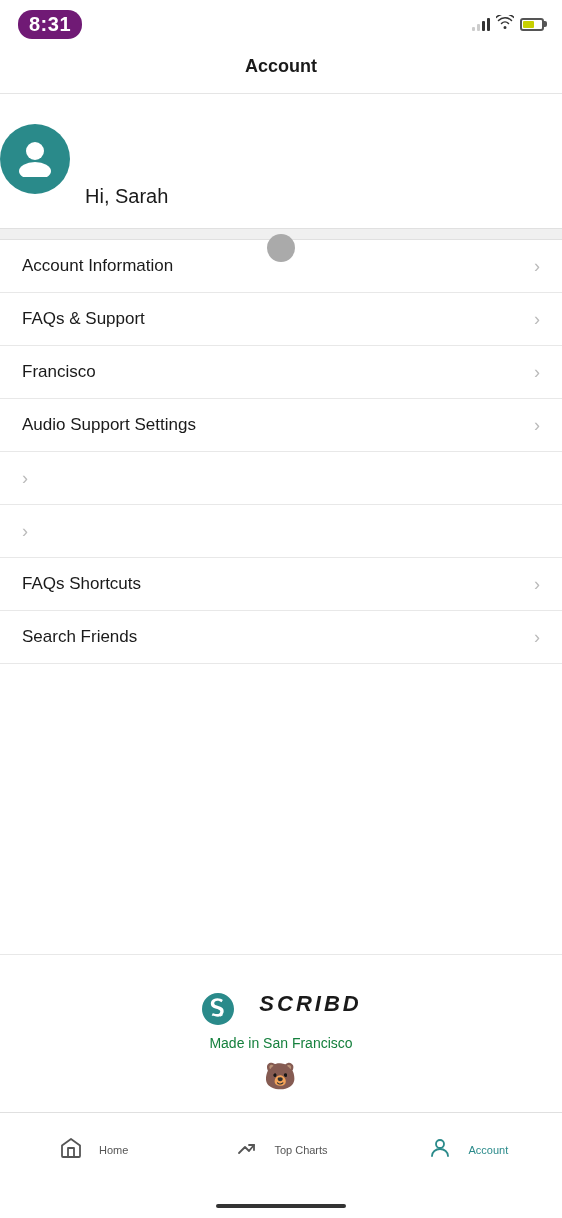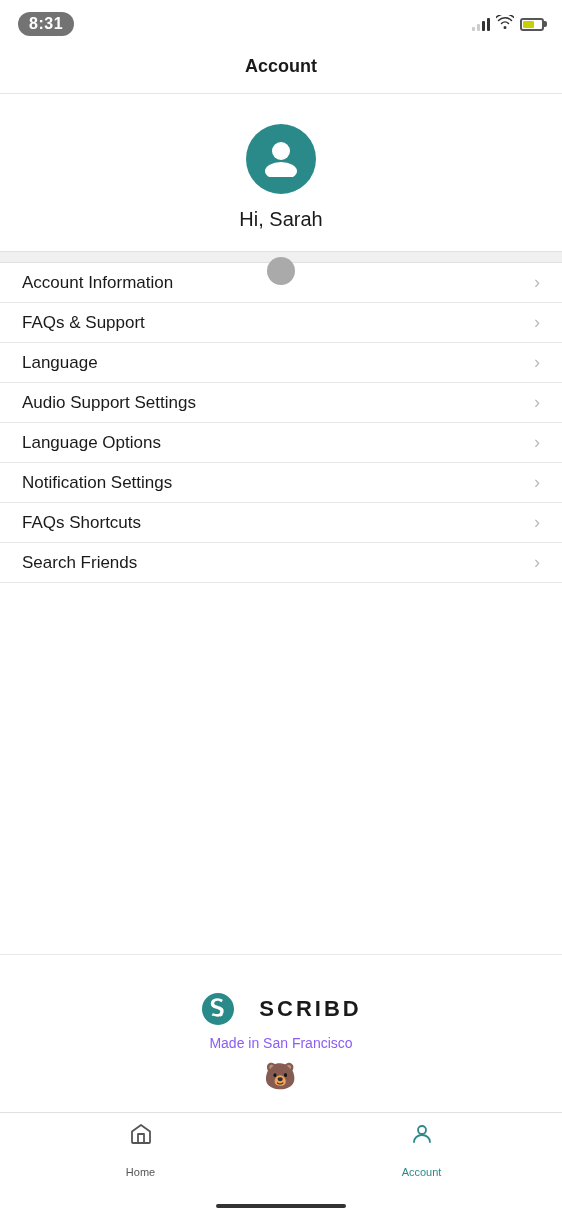--- a/index.html
+++ b/index.html
@@ -16,23 +16,23 @@
 
     
     .status-bar {
       display: flex;
       align-items: center;
       justify-content: space-between;
       padding: 10px 18px 6px 18px;
       height: 44px;
     }
     .status-time {
-      background: #737373;
+      background: #701a75;
       color: #fff;
-      font-size: 16px;
+      font-size: 20px;
       font-weight: 700;
       border-radius: 14px;
       padding: 3px 11px;
       letter-spacing: 0.5px;
       text-align: center;
     }
     .status-icons {
       display: flex;
       align-items: center;
       gap: 6px;
@@ -87,23 +87,24 @@
       font-size: 18px;
       font-weight: 600;
       padding: 12px 0 16px;
       color: #1a1a1a;
       border-bottom: 1px solid #e5e5e5;
     }
 
     
     .profile-section {
       display: flex;
-      flex-direction: column;
-      align-items: center;
+      flex-direction: row;
+      align-items: flex-end;
       padding: 30px 0 20px;
+      gap: 15px;
     }
     .avatar-container {
       width: 70px;
       height: 70px;
       border-radius: 50%;
       background: #2a8a8a;
       display: flex;
       align-items: center;
       justify-content: center;
       margin-bottom: 14px;
@@ -140,21 +141,21 @@
 
     
     .menu-list {
       flex: 1;
     }
     .menu-item {
       display: flex;
       align-items: center;
       justify-content: space-between;
       padding: 0 22px;
-      height: 40px;
+      height: 53px;
       border-bottom: 1px solid #e8e8e8;
       cursor: pointer;
     }
     .menu-item-label {
       font-size: 17px;
       font-weight: 400;
       color: #1a1a1a;
     }
     .chevron-icon {
       color: #bbb;
@@ -166,52 +167,52 @@
     .footer-branding {
       display: flex;
       flex-direction: column;
       align-items: center;
       padding: 36px 0 20px;
       background: #fff;
       border-top: 1px solid #e8e8e8;
     }
     .scribd-logo {
       display: flex;
-      align-items: center;
       gap: 23px;
       margin-bottom: 8px;
+      font-style: italic;
     }
     .scribd-s {
       width: 36px;
       height: 36px;
     }
     .scribd-wordmark {
       font-size: 22px;
       font-weight: 700;
       letter-spacing: 3px;
       color: #1a1a1a;
     }
     .made-in {
       font-size: 14px;
-      color: #8b5cf6;
+      color: #15803d;
       margin-bottom: 10px;
     }
 
     
     .bottom-nav {
       display: flex;
       border-top: 1px solid #e0e0e0;
       background: #fff;
       height: 82px;
       padding-bottom: 8px;
     }
     .nav-item {
       flex: 1;
       display: flex;
-      flex-direction: column;
+      flex-direction: row;
       align-items: center;
       justify-content: center;
       gap: 16px;
       cursor: pointer;
     }
     .nav-icon {
       font-size: 22px;
       color: #555;
       line-height: 1;
     }
@@ -284,33 +285,31 @@
 <div class="menu-list" id="menu-list">
     <div class="menu-item">
     <span class="menu-item-label">Account Information</span>
     <span class="chevron-icon">›</span>
   </div>
     <div class="menu-item">
     <span class="menu-item-label">FAQs &amp; Support</span>
     <span class="chevron-icon">›</span>
   </div>
     <div class="menu-item">
-    <span class="menu-item-label">Language</span>
+    <span class="menu-item-label">Francisco</span>
     <span class="chevron-icon">›</span>
   </div>
     <div class="menu-item">
     <span class="menu-item-label">Audio Support Settings</span>
     <span class="chevron-icon">›</span>
   </div>
     <div class="menu-item">
-    <span class="menu-item-label">Language Options</span>
-    <span class="chevron-icon">›</span>
-  </div>
-    <div class="menu-item">
-    <span class="menu-item-label">Notification Settings</span>
+    <span class="chevron-icon">›</span>
+  </div>
+    <div class="menu-item">
     <span class="chevron-icon">›</span>
   </div>
     <div class="menu-item">
     <span class="menu-item-label">FAQs Shortcuts</span>
     <span class="chevron-icon">›</span>
   </div>
     <div class="menu-item">
     <span class="menu-item-label">Search Friends</span>
     <span class="chevron-icon">›</span>
   </div>
@@ -329,20 +328,27 @@
 
 <div class="bottom-nav" id="bottom-nav">
     <div class="nav-item">
     <span class="nav-icon"><svg width="24" height="24" viewBox="0 0 24 24" fill="none" stroke="#555" stroke-width="1.8" stroke-linecap="round" stroke-linejoin="round">
           <path d="M3 9.5L12 3l9 6.5V20a1 1 0 0 1-1 1H4a1 1 0 0 1-1-1V9.5z"></path>
           <polyline points="9 21 9 12 15 12 15 21"></polyline>
         </svg></span>
     <span class="nav-label">Home</span>
   </div>
     <div class="nav-item">
+    <span class="nav-icon"><svg width="24" height="24" viewBox="0 0 24 24" fill="none" stroke="#555" stroke-width="1.8" stroke-linecap="round" stroke-linejoin="round">
+          <polyline points="5 17 11 11 15 15 20 9"></polyline>
+          <polyline points="15 9 20 9 20 14"></polyline>
+        </svg></span>
+    <span class="nav-label">Top Charts</span>
+  </div>
+    <div class="nav-item">
     <span class="nav-icon active"><svg width="24" height="24" viewBox="0 0 24 24" fill="none" stroke="#2a8a8a" stroke-width="1.8" stroke-linecap="round" stroke-linejoin="round">
           <circle cx="12" cy="8" r="4"></circle>
           <path d="M4 20c0-4 3.6-7 8-7s8 3 8 7"></path>
         </svg></span>
     <span class="nav-label active">Account</span>
   </div>
   </div>
 
 <div class="home-bar">
   <div class="home-bar-line"></div>

